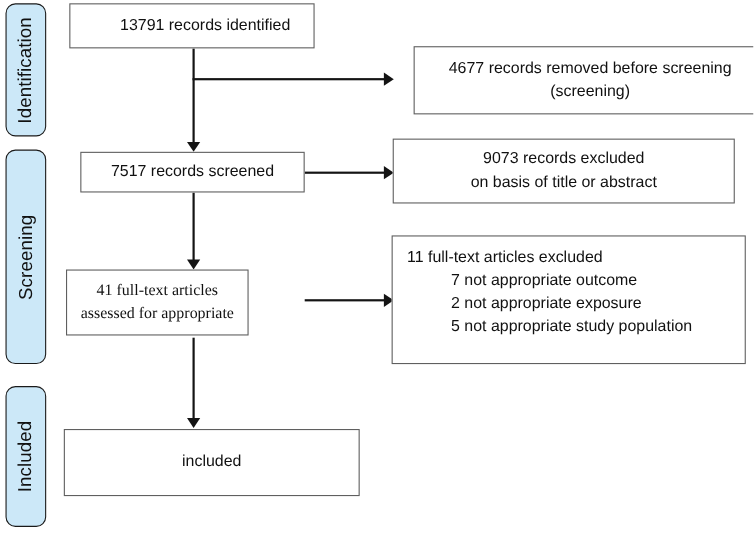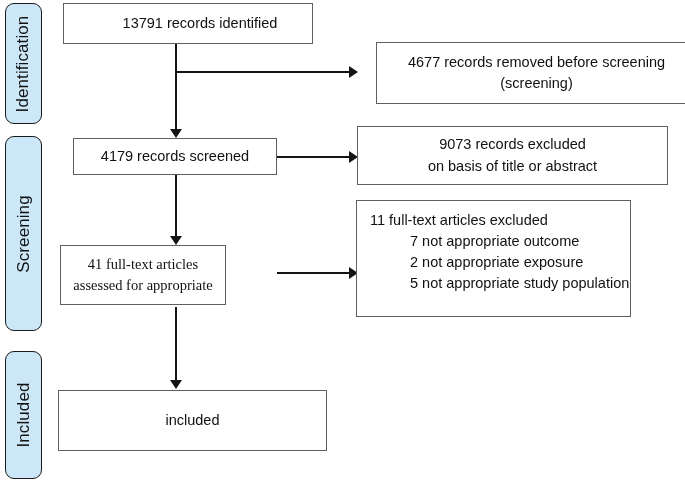--- a/index.html
+++ b/index.html
@@ -110,44 +110,44 @@
 
   <div class="conn h" style="left:277px; top:156px; width:74px;"></div>
   <div class="arrow-right" style="left:349px; top:151px;"></div>
 
   <div class="conn h" style="left:277px; top:272px; width:74px;"></div>
   <div class="arrow-right" style="left:349px; top:267px;"></div>
 
   <div class="conn v" style="left:175px; top:307px; height:76px;"></div>
   <div class="arrow-down" style="left:170px; top:380px;"></div>
 
-  <div class="node-box" style="left:63px; top:3px; width:250px; height:41px;padding-left:24px;">
+  <div class="node-box" style="left:63px; top:3px; width:223px; height:41px;padding-left:24px;">
     <div class="line">13791 records identified</div>
   </div>
 
   <div class="node-box" style="left:357px; top:42px; width:321px; height:62px;margin-left:19px;">
     <div class="line">4677 records removed before screening</div>
     <div class="line">(screening)</div>
   </div>
 
   <div class="node-box" style="left:73px; top:138px; width:204px; height:37px;">
-    <div class="line">4179 records screened</div>
+    <div class="line">7517 records screened</div>
   </div>
 
   <div class="node-box" style="left:357px; top:126px; width:311px; height:59px;">
     <div class="line">9073 records excluded</div>
     <div class="line">on basis of title or abstract</div>
   </div>
 
   <div class="node-box" style="left:60px; top:245px; width:166px; height:60px;font-family:Liberation Serif, serif;">
     <div class="line">41 full-text articles</div>
     <div class="line">assessed for appropriate</div>
   </div>
 
-  <div class="node-box align-left" style="left:356px; top:200px; width:275px; height:117px;">
+  <div class="node-box align-left" style="left:356px; top:214px; width:322px; height:117px;">
     <div class="line">11 full-text articles excluded</div>
     <div class="line indented">7 not appropriate outcome</div>
     <div class="line indented">2 not appropriate exposure</div>
     <div class="line indented">5 not appropriate study population</div>
   </div>
 
   <div class="node-box" style="left:58px; top:390px; width:269px; height:61px;">
     <div class="line">included</div>
   </div>
 

